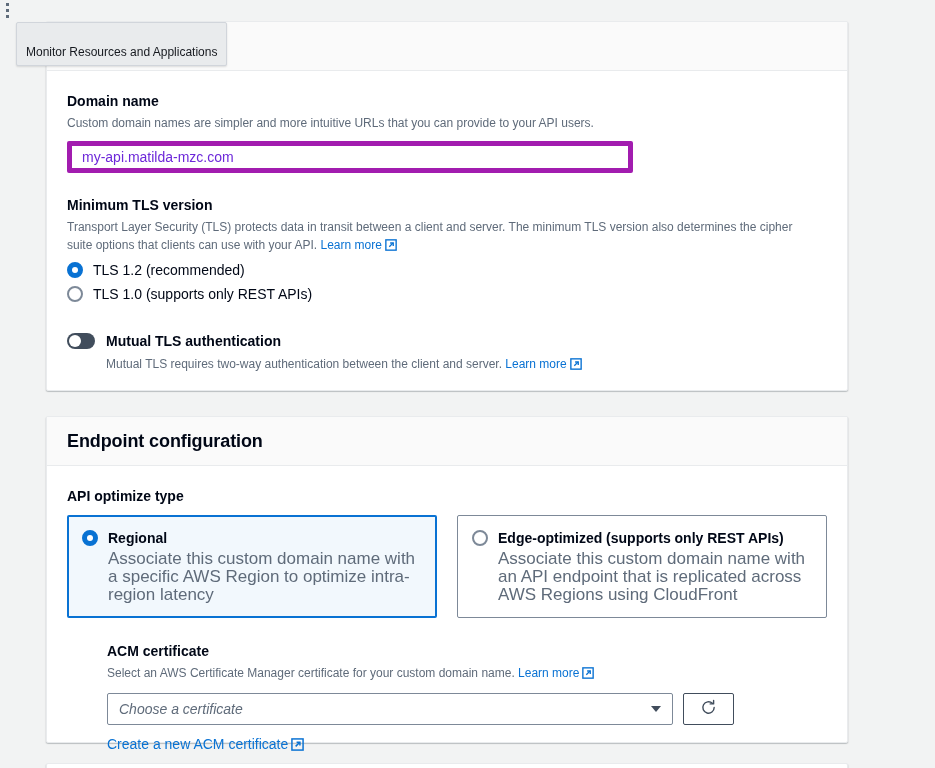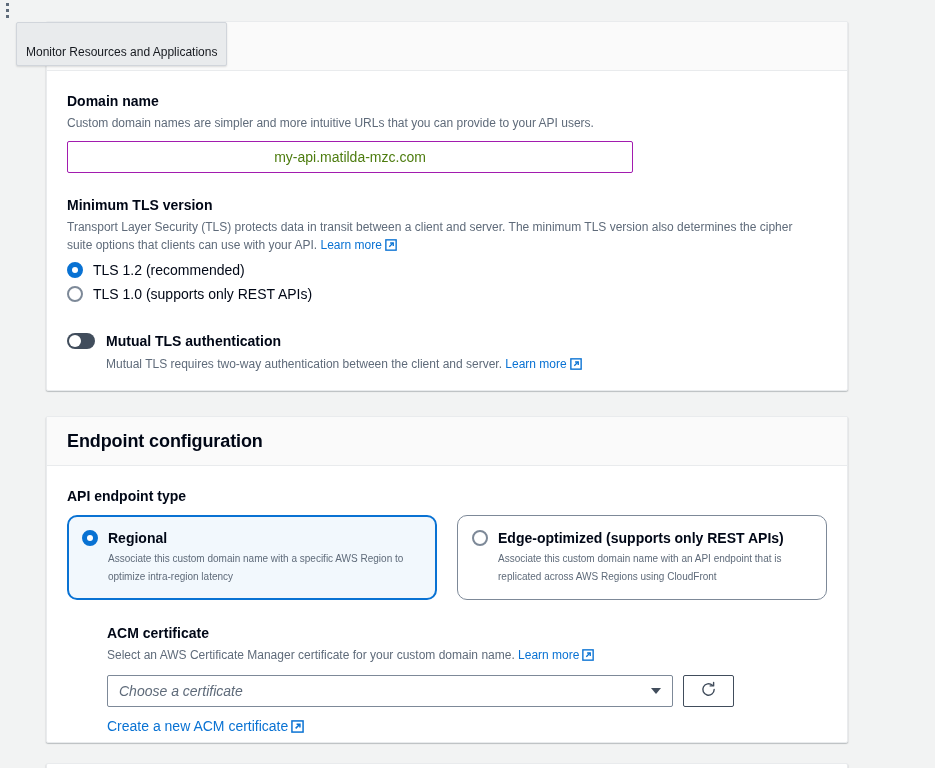--- a/index.html
+++ b/index.html
@@ -98,25 +98,24 @@
   }
 
   .text-input {
     display: block;
     margin-top: 9px;
     width: 566px;
     height: 32px;
     padding: 4px 10px;
     font-family: "Liberation Sans", sans-serif;
     font-size: 14px;
-    color: #4d7c0f;
-    background: #ffffff;
-    border: 1px solid #a21caf;
-    border-radius: 2px;
-    text-align: center;
+    color: #6d28d9;
+    background: #ffffff;
+    border: 5px solid #a21caf;
+    border-radius: 2px;
   }
 
   .link {
     color: #0972d3;
     text-decoration: none;
     font-size: 12px;
     white-space: nowrap;
   }
   .link.lg { font-size: 14px; }
 
@@ -201,41 +200,41 @@
   
   .tiles {
     display: flex;
     gap: 20px;
     margin-top: 9px;
   }
   .tile {
     width: 371px;
     min-height: 78px;
     border: 1px solid #7d8998;
-    border-radius: 10px;
+    border-radius: 2px;
     background: #ffffff;
     padding: 12px 14px 13px 14px;
     display: flex;
     align-items: flex-start;
   }
   .tile.selected {
     border: 2px solid #0972d3;
     background: #f2f8fd;
     padding: 11px 13px 12px 13px;
   }
   .tile-body { margin-left: 10px; }
   .tile-title {
     font-size: 14px;
     font-weight: bold;
     color: #000716;
     line-height: 20px;
   }
   .tile-desc {
     margin-top: 2px;
-    font-size: 10px;
+    font-size: 17px;
     color: #5f6b7a;
     line-height: 18px;
   }
 
   
   .select-row {
     display: flex;
     align-items: center;
     gap: 10px;
     margin-top: 9px;
@@ -357,21 +356,21 @@
     </div>
   </section>
 
   <section class="card" id="card-endpoint-config">
     <div class="card-header">
       <h2>Endpoint configuration</h2>
     </div>
     <div class="card-body">
 
       <div class="field">
-        <div class="field-label">API endpoint type</div>
+        <div class="field-label">API optimize type</div>
         <div class="tiles">
 
           <div class="tile selected">
             <span class="radio-mark checked"></span>
             <div class="tile-body">
               <div class="tile-title">Regional</div>
               <div class="tile-desc">Associate this custom domain name with a specific AWS Region to optimize intra-region latency</div>
             </div>
           </div>
 

